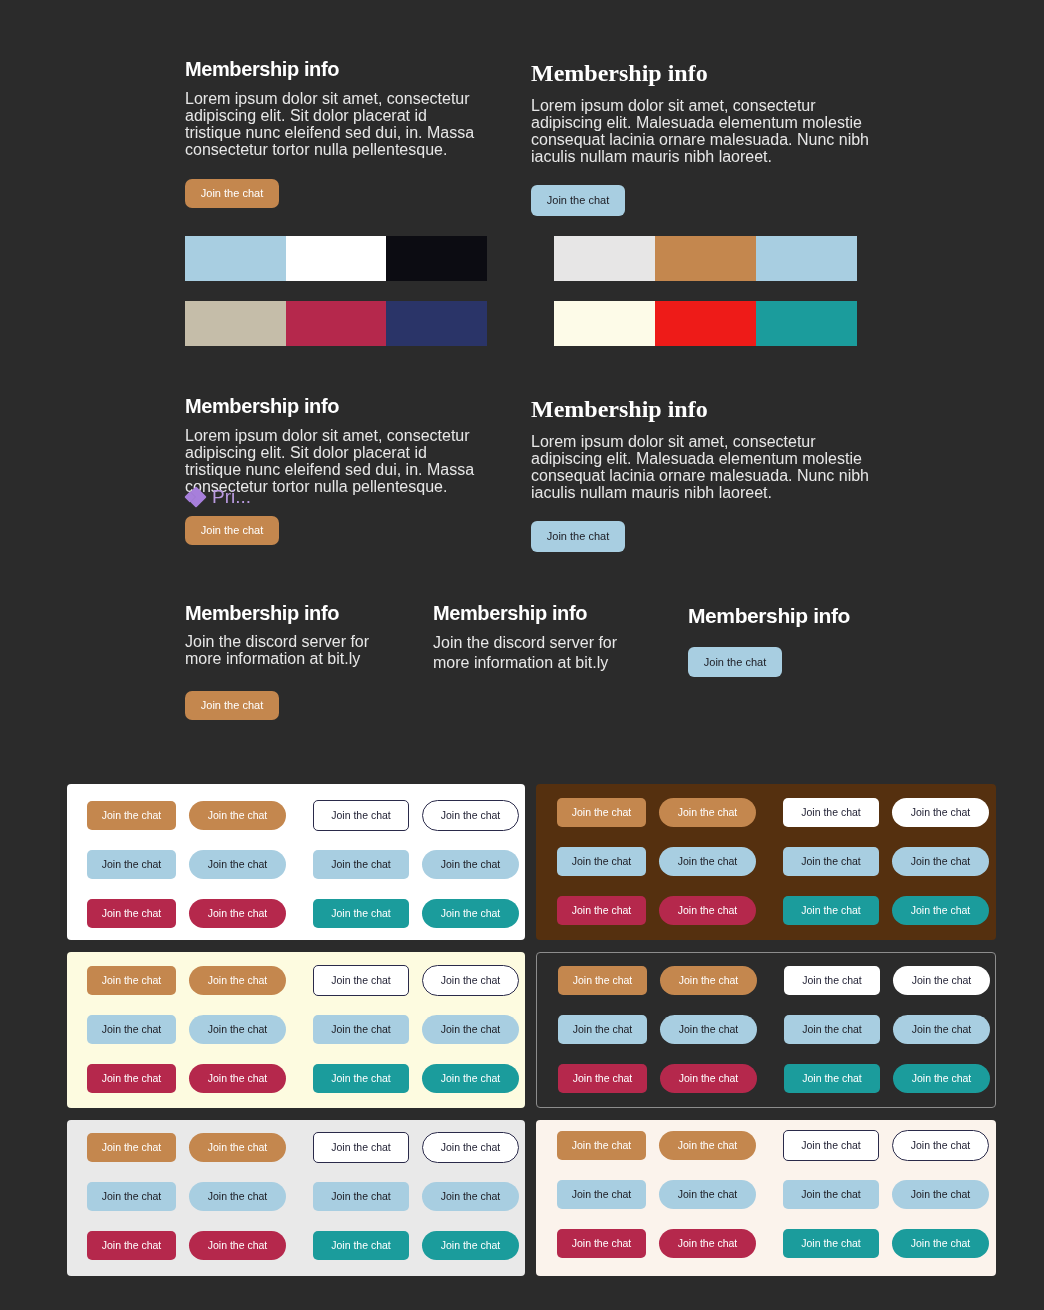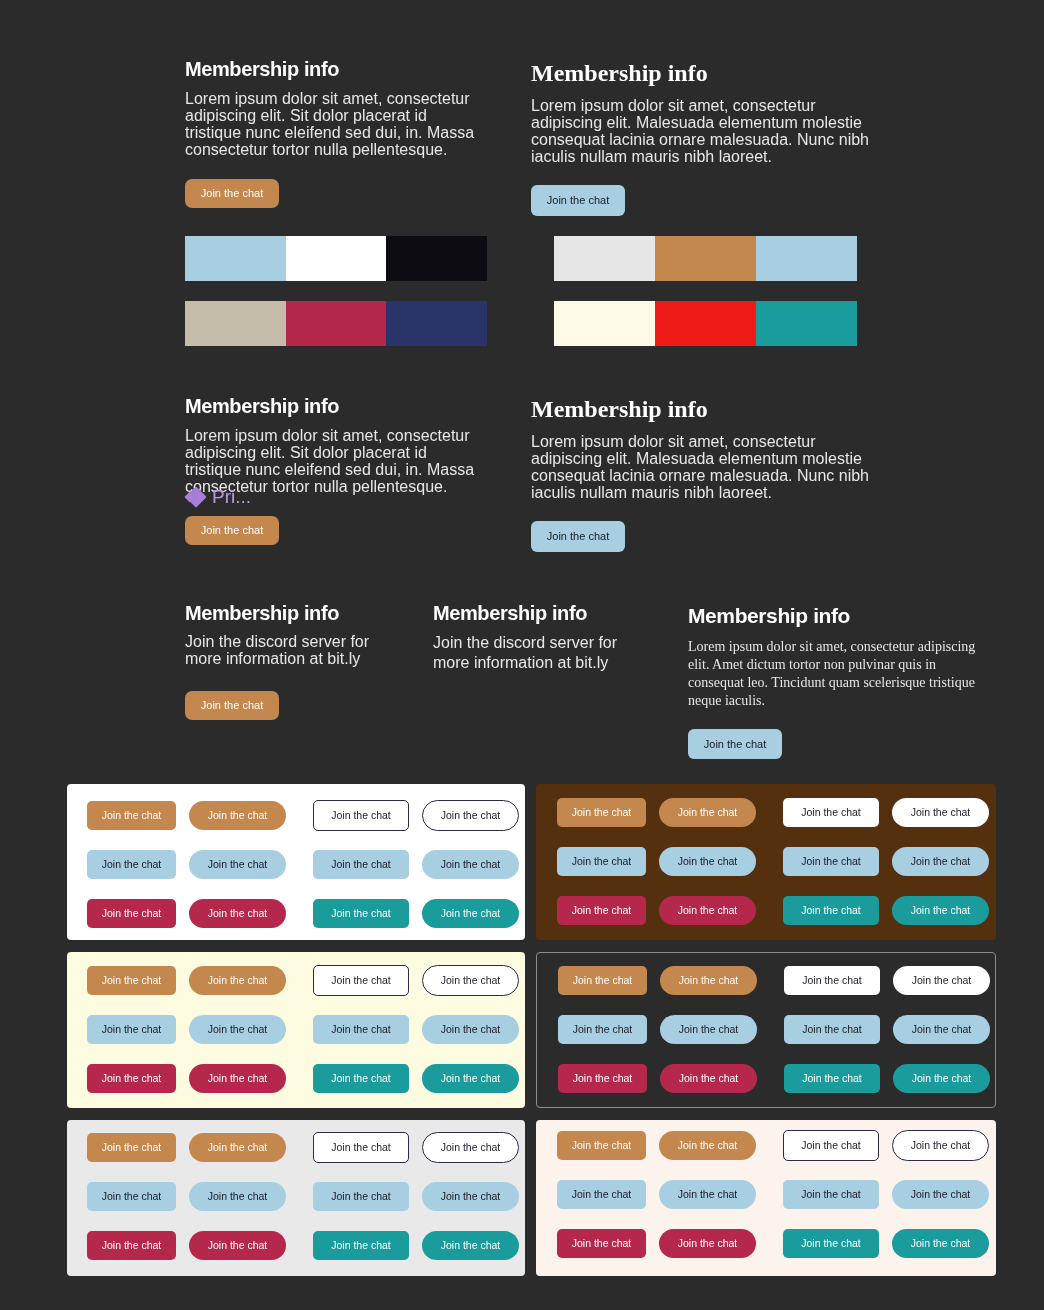--- a/index.html
+++ b/index.html
@@ -196,21 +196,20 @@
     <button class="btn btn-tan btn-hero" style="margin-top:24px;">Join the chat</button>
   </div>
 
   <div class="info-block" style="left:433px; top:602px; width:240px;">
     <div class="heading sans">Membership info</div>
     <div class="body-text sans" style="width:205px; margin-top:8px; line-height:20px;">Join the discord server for more information at bit.ly</div>
   </div>
 
   <div class="info-block" style="left:688px; top:604px; width:310px;">
     <div class="heading sans" style="font-size:21px;">Membership info</div>
-    <div class="body-text serif" style="width:300px; margin-top:10px;">Lorem ipsum dolor sit amet, consectetur adipiscing elit. Amet dictum tortor non pulvinar quis in consequat leo. Tincidunt quam scelerisque tristique neque iaculis.</div>
     <button class="btn btn-blue" style="margin-top:19px; width:94px; height:30px; border-radius:6px;">Join the chat</button>
   </div>
 
   <div class="panel" style="left:67px; top:784px; width:458px; height:156px; background:#ffffff;">
     <div class="panel-grid">
       <button class="grid-btn g-sm btn-tan" style="left:20px;  top:17px; width:89px; height:29px;">Join the chat</button>
       <button class="grid-btn g-pill btn-tan" style="left:122px; top:17px; width:97px; height:29px;">Join the chat</button>
       <button class="grid-btn g-sm g-outline" style="left:246px; top:16px; width:96px; height:31px;">Join the chat</button>
       <button class="grid-btn g-pill g-outline" style="left:355px; top:16px; width:97px; height:31px;">Join the chat</button>
 

